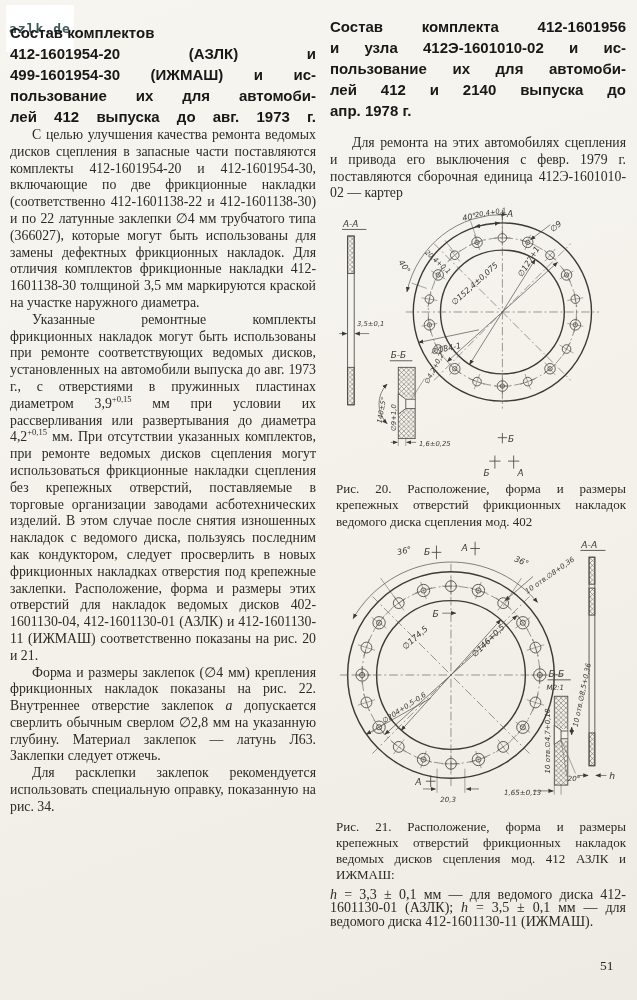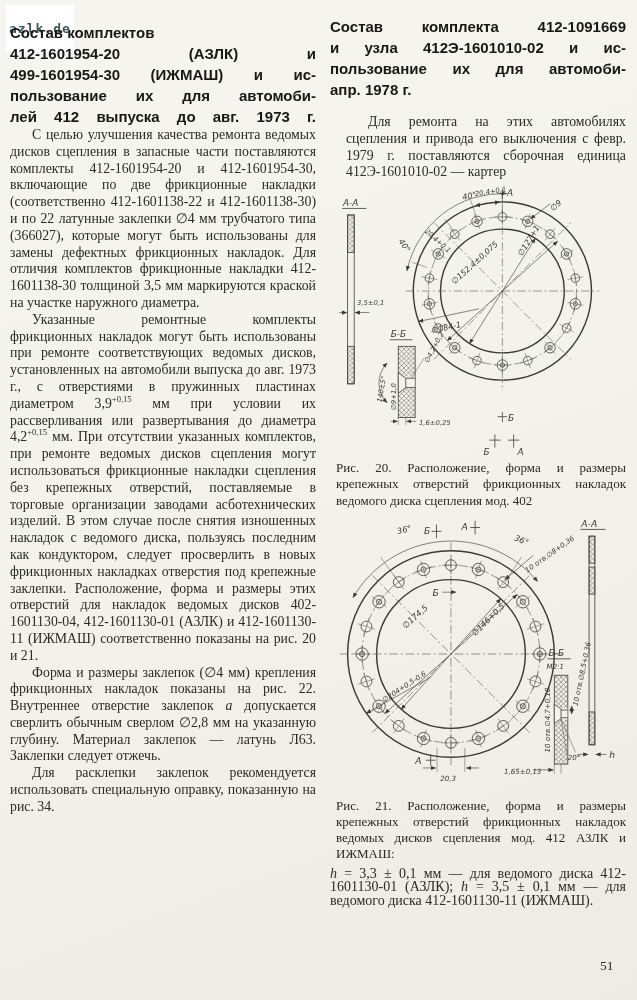--- a/index.html
+++ b/index.html
@@ -16,21 +16,21 @@
   .col{position:absolute;top:0;}
   .col-left{left:10px;width:306px;}
   .col-right{left:330px;width:296px;}
   .heading{margin:22px 0 0 0;font-family:"Liberation Sans",sans-serif;
     font-weight:700;font-size:15px;line-height:21px;color:#191816;}
   .col-right .heading{margin-top:16px;}
   .hl{display:block;text-align:justify;}
   .hl.jl{text-align-last:justify;}
   .bodytext{margin:0;font-size:13.8px;line-height:16.8px;text-align:justify;text-indent:1.6em;}
   .bodyblock{}
-  .col-right .bodyblock{margin-top:14px;margin-left:16px;}
+  .col-right .bodyblock{margin-top:14px;}
   sup{font-size:62%;line-height:0;vertical-align:super;}
   i{font-style:italic;}
   .figure{display:block;margin:4px 0 0 0;}
   .caption{margin:3px 0 4px 6px;font-size:13px;line-height:16.2px;text-align:justify;text-indent:0;}
   .footnote{margin:1px 0 0 0;font-size:14px;line-height:13.8px;text-align:justify;text-indent:0;}
   .pagenum{position:absolute;top:958px;left:600px;font-size:13.5px;color:#2b2a26;}
   
   svg text{font:italic 8.5px "DejaVu Sans",sans-serif;fill:#3a3834;}
   svg text.sec{font:italic 9.5px "DejaVu Sans",sans-serif;}
   svg text.sm{font:italic 7.3px "DejaVu Sans",sans-serif;}
@@ -69,23 +69,24 @@
     <div class="bodyblock">
       <p class="bodytext">С целью улучшения качества ремонта ведомых дисков сцепления в запасные части поставляются комплекты 412-1601954-20 и 412-1601954-30, включающие по две фрикционные накладки (соответственно 412-1601138-22 и 412-1601138-30) и по 22 латунные заклепки ∅4 мм трубчатого типа (366027), которые могут быть использованы для замены дефектных фрикционных накладок. Для отличия комплектов фрикционные накладки 412-1601138-30 толщиной 3,5 мм маркируются краской на участке наружного диаметра.</p>
       <p class="bodytext">Указанные ремонтные комплекты фрикционных накладок могут быть использованы при ремонте соответствующих ведомых дисков, установленных на автомобили выпуска до авг. 1973 г., с отверстиями в пружинных пластинах диаметром 3,9<sup>+0,15</sup> мм при условии их рассверливания или развертывания до диаметра 4,2<sup>+0,15</sup> мм. При отсутствии указанных комплектов, при ремонте ведомых дисков сцепления могут использоваться фрикционные накладки сцепления без крепежных отверстий, поставляемые в торговые организации заводами асботехнических изделий. В этом случае после снятия изношенных накладок с ведомого диска, пользуясь последним как кондуктором, следует просверлить в новых фрикционных накладках отверстия под крепежные заклепки. Расположение, форма и размеры этих отверстий для накладок ведомых дисков 402-1601130-04, 412-1601130-01 (АЗЛК) и 412-1601130-11 (ИЖМАШ) соответственно показаны на рис. 20 и 21.</p>
       <p class="bodytext">Форма и размеры заклепок (∅4 мм) крепления фрикционных накладок показаны на рис. 22. Внутреннее отверстие заклепок <i>а</i> допускается сверлить обычным сверлом ∅2,8 мм на указанную глубину. Материал заклепок — латунь Л63. Заклепки следует отжечь.</p>
       <p class="bodytext">Для расклепки заклепок рекомендуется использовать специальную оправку, показанную на рис. 34.</p>
     </div>
   </div>
 
   <div class="col col-right">
     <h2 class="heading">
-      <span class="hl jl">Состав комплекта 412-1091669</span>
+      <span class="hl jl">Состав комплекта 412-1601956</span>
       <span class="hl jl">и узла 412Э-1601010-02 и ис-</span>
       <span class="hl jl">пользование их для автомоби-</span>
+      <span class="hl jl">лей 412 и 2140 выпуска до</span>
       <span class="hl">апр. 1978 г.</span>
     </h2>
     <div class="bodyblock">
       <p class="bodytext">Для ремонта на этих автомобилях сцепления и привода его выключения с февр. 1979 г. поставляются сборочная единица 412Э-1601010-02 — картер</p>
     </div>
 
     <svg id="fig20svg" class="figure" width="296" height="272" viewBox="0 0 298 290">
 
       <text class="sec" x="5" y="22">А-А</text>
       <line class="thin" x1="4" y1="25" x2="30" y2="25"></line>

